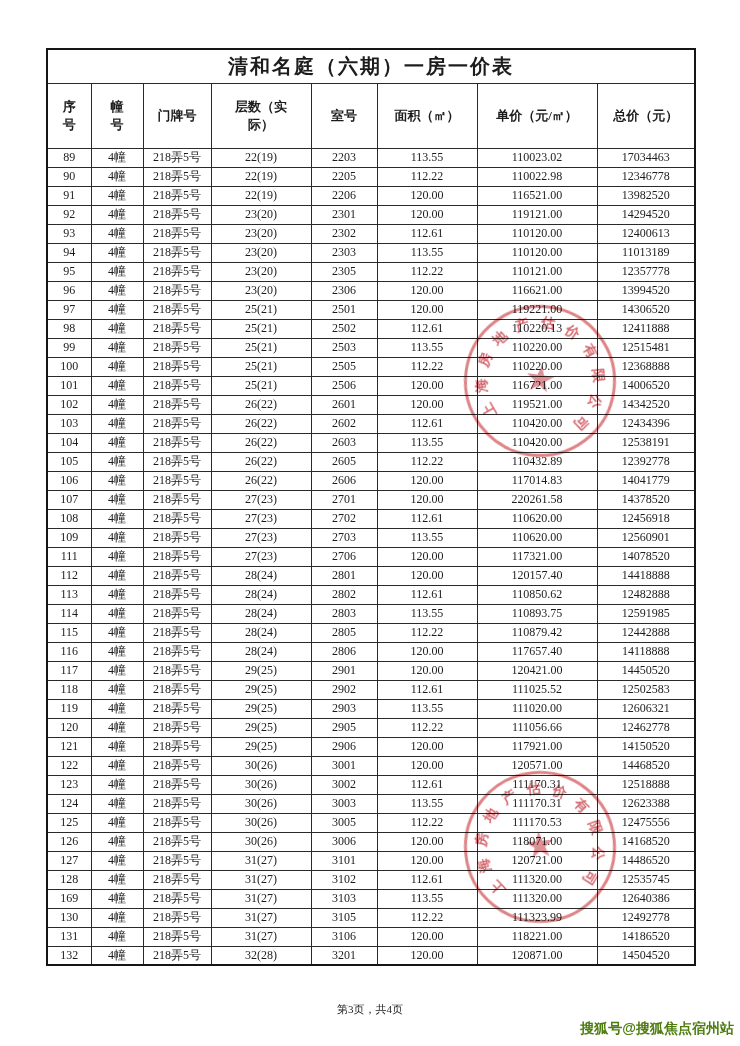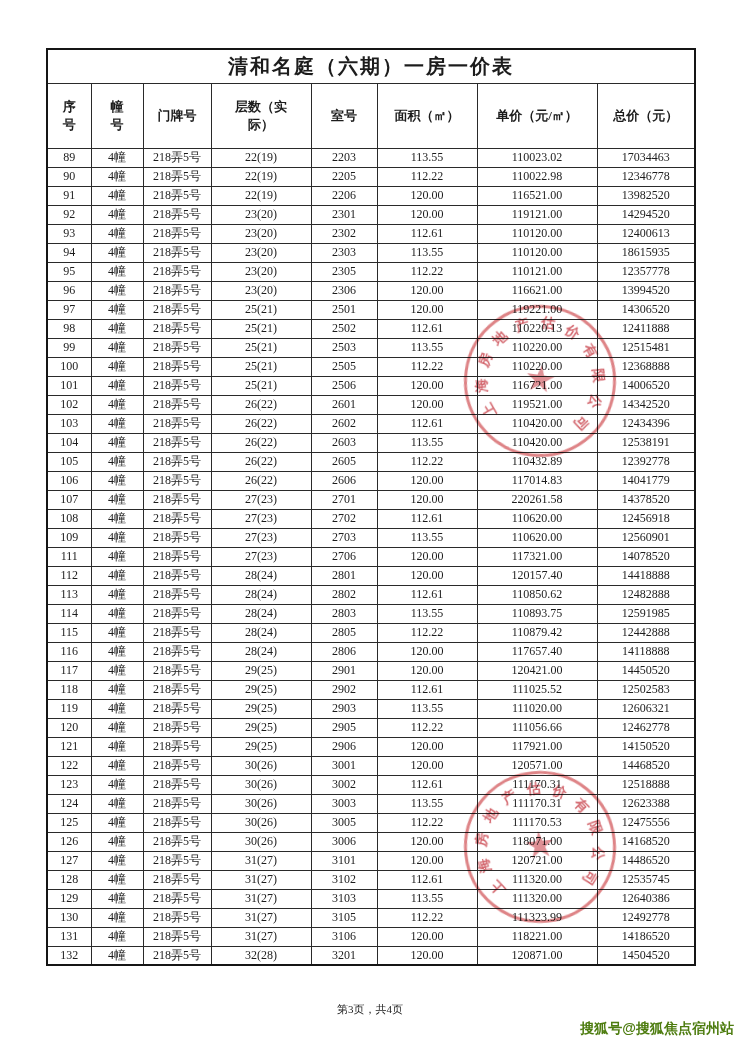--- a/index.html
+++ b/index.html
@@ -120,21 +120,21 @@
           <td>12400613</td>
         </tr>
         <tr>
           <td>94</td>
           <td>4幢</td>
           <td>218弄5号</td>
           <td>23(20)</td>
           <td>2303</td>
           <td>113.55</td>
           <td>110120.00</td>
-          <td>18615935</td>
+          <td>11013189</td>
         </tr>
         <tr>
           <td>95</td>
           <td>4幢</td>
           <td>218弄5号</td>
           <td>23(20)</td>
           <td>2305</td>
           <td>112.22</td>
           <td>110121.00</td>
           <td>12357778</td>
@@ -453,21 +453,21 @@
           <td>128</td>
           <td>4幢</td>
           <td>218弄5号</td>
           <td>31(27)</td>
           <td>3102</td>
           <td>112.61</td>
           <td>111320.00</td>
           <td>12535745</td>
         </tr>
         <tr>
-          <td>129</td>
+          <td>169</td>
           <td>4幢</td>
           <td>218弄5号</td>
           <td>31(27)</td>
           <td>3103</td>
           <td>113.55</td>
           <td>111320.00</td>
           <td>12640386</td>
         </tr>
         <tr>
           <td>130</td>

